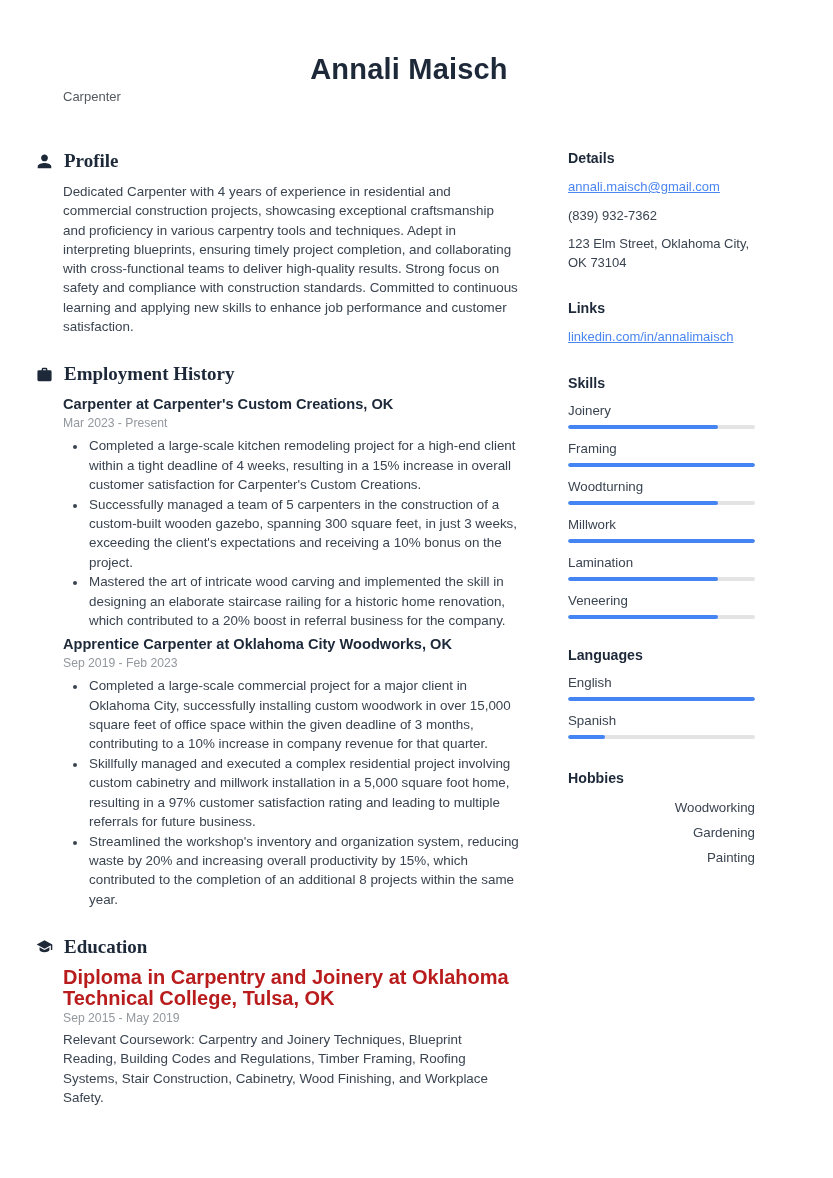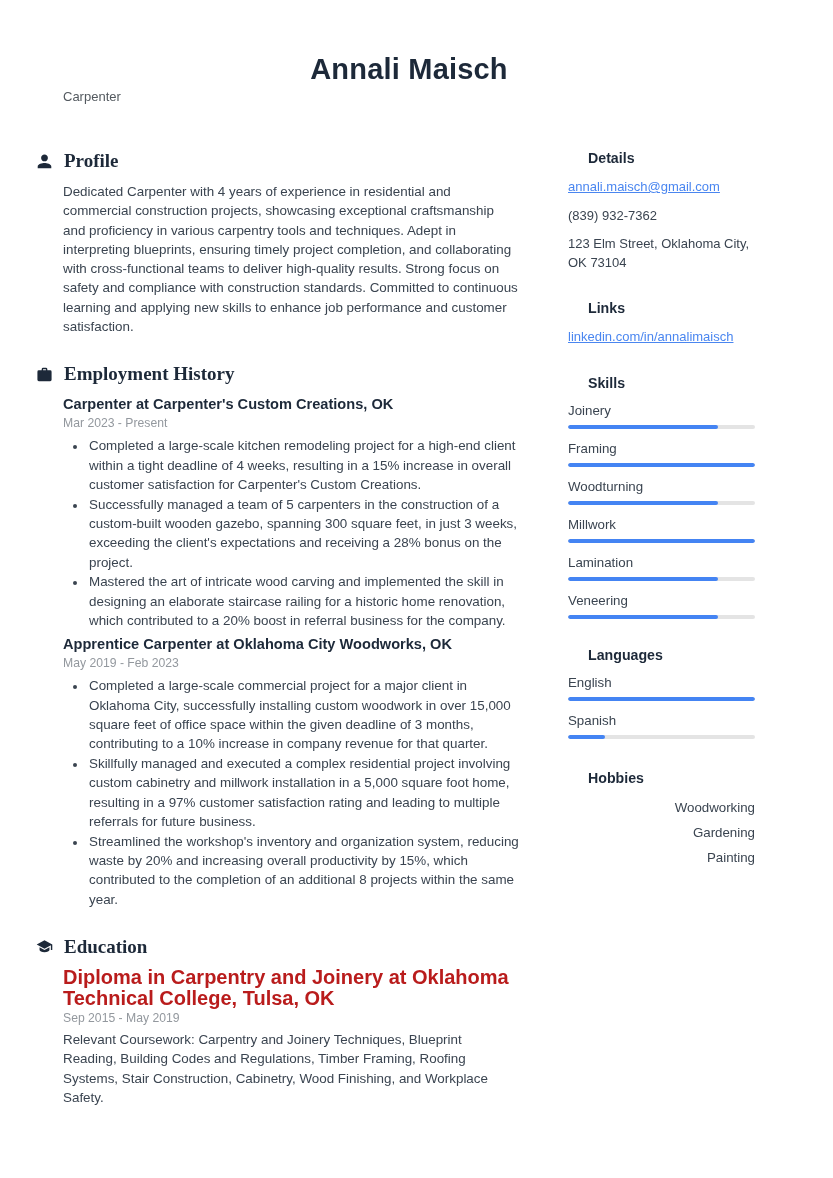--- a/index.html
+++ b/index.html
@@ -46,21 +46,21 @@
     padding-left: 2px; margin-bottom: 0.5px;
   }
   ul.bullets li::marker { color: #3a4450; font-size: 12px; }
 
   .edu-degree { font-size: 20px; font-weight: 700; color: #b91c1c; line-height: 21px; margin-top: 9px; }
   .edu-dates { font-size: 12.2px; color: #93989e; margin-top: 2px; }
   .edu-desc { font-size: 13.4px; line-height: 19.3px; color: #3a4450; margin-top: 5px; }
 
   
   .side-section { margin-bottom: 28px; }
-  .side-heading { font-size: 14.2px; font-weight: 700; color: #1d2939; margin-left: 20px; }
+  .side-heading { font-size: 14.2px; font-weight: 700; color: #1d2939; }
   .side-item { font-size: 13px; line-height: 18.5px; color: #3a4450; margin-top: 10px; }
   a.link { color: #4a86f0; text-decoration: underline; font-size: 13px; line-height: 18.5px; display: inline-block; margin-top: 12px; cursor: pointer; }
 
   .meter-item { margin-top: 12px; }
   .meter-label { font-size: 13.3px; color: #3a4450; }
   .meter-track {
     margin-top: 7px; height: 4px; width: 100%;
     background: #e4e4e4; border-radius: 2px; overflow: hidden;
   }
   .meter-fill { height: 100%; background: #4484f3; border-radius: 2px; }
@@ -105,28 +105,28 @@
           </span>
           <span>Employment History</span>
         </div>
         <div class="section-content">
 
           <div class="job">
             <div class="job-title">Carpenter at Carpenter's Custom Creations, OK</div>
             <div class="job-dates">Mar 2023 - Present</div>
             <ul class="bullets">
               <li>Completed a large-scale kitchen remodeling project for a high-end client within a tight deadline of 4 weeks, resulting in a 15% increase in overall customer satisfaction for Carpenter's Custom Creations.</li>
-              <li>Successfully managed a team of 5 carpenters in the construction of a custom-built wooden gazebo, spanning 300 square feet, in just 3 weeks, exceeding the client's expectations and receiving a 28% bonus on the project.</li>
+              <li>Successfully managed a team of 5 carpenters in the construction of a custom-built wooden gazebo, spanning 300 square feet, in just 3 weeks, exceeding the client's expectations and receiving a 10% bonus on the project.</li>
               <li>Mastered the art of intricate wood carving and implemented the skill in designing an elaborate staircase railing for a historic home renovation, which contributed to a 20% boost in referral business for the company.</li>
             </ul>
           </div>
 
           <div class="job" style="margin-top:2px;">
             <div class="job-title">Apprentice Carpenter at Oklahoma City Woodworks, OK</div>
-            <div class="job-dates">May 2019 - Feb 2023</div>
+            <div class="job-dates">Sep 2019 - Feb 2023</div>
             <ul class="bullets">
               <li>Completed a large-scale commercial project for a major client in Oklahoma City, successfully installing custom woodwork in over 15,000 square feet of office space within the given deadline of 3 months, contributing to a 10% increase in company revenue for that quarter.</li>
               <li>Skillfully managed and executed a complex residential project involving custom cabinetry and millwork installation in a 5,000 square foot home, resulting in a 97% customer satisfaction rating and leading to multiple referrals for future business.</li>
               <li>Streamlined the workshop's inventory and organization system, reducing waste by 20% and increasing overall productivity by 15%, which contributed to the completion of an additional 8 projects within the same year.</li>
             </ul>
           </div>
 
         </div>
       </div>
 

